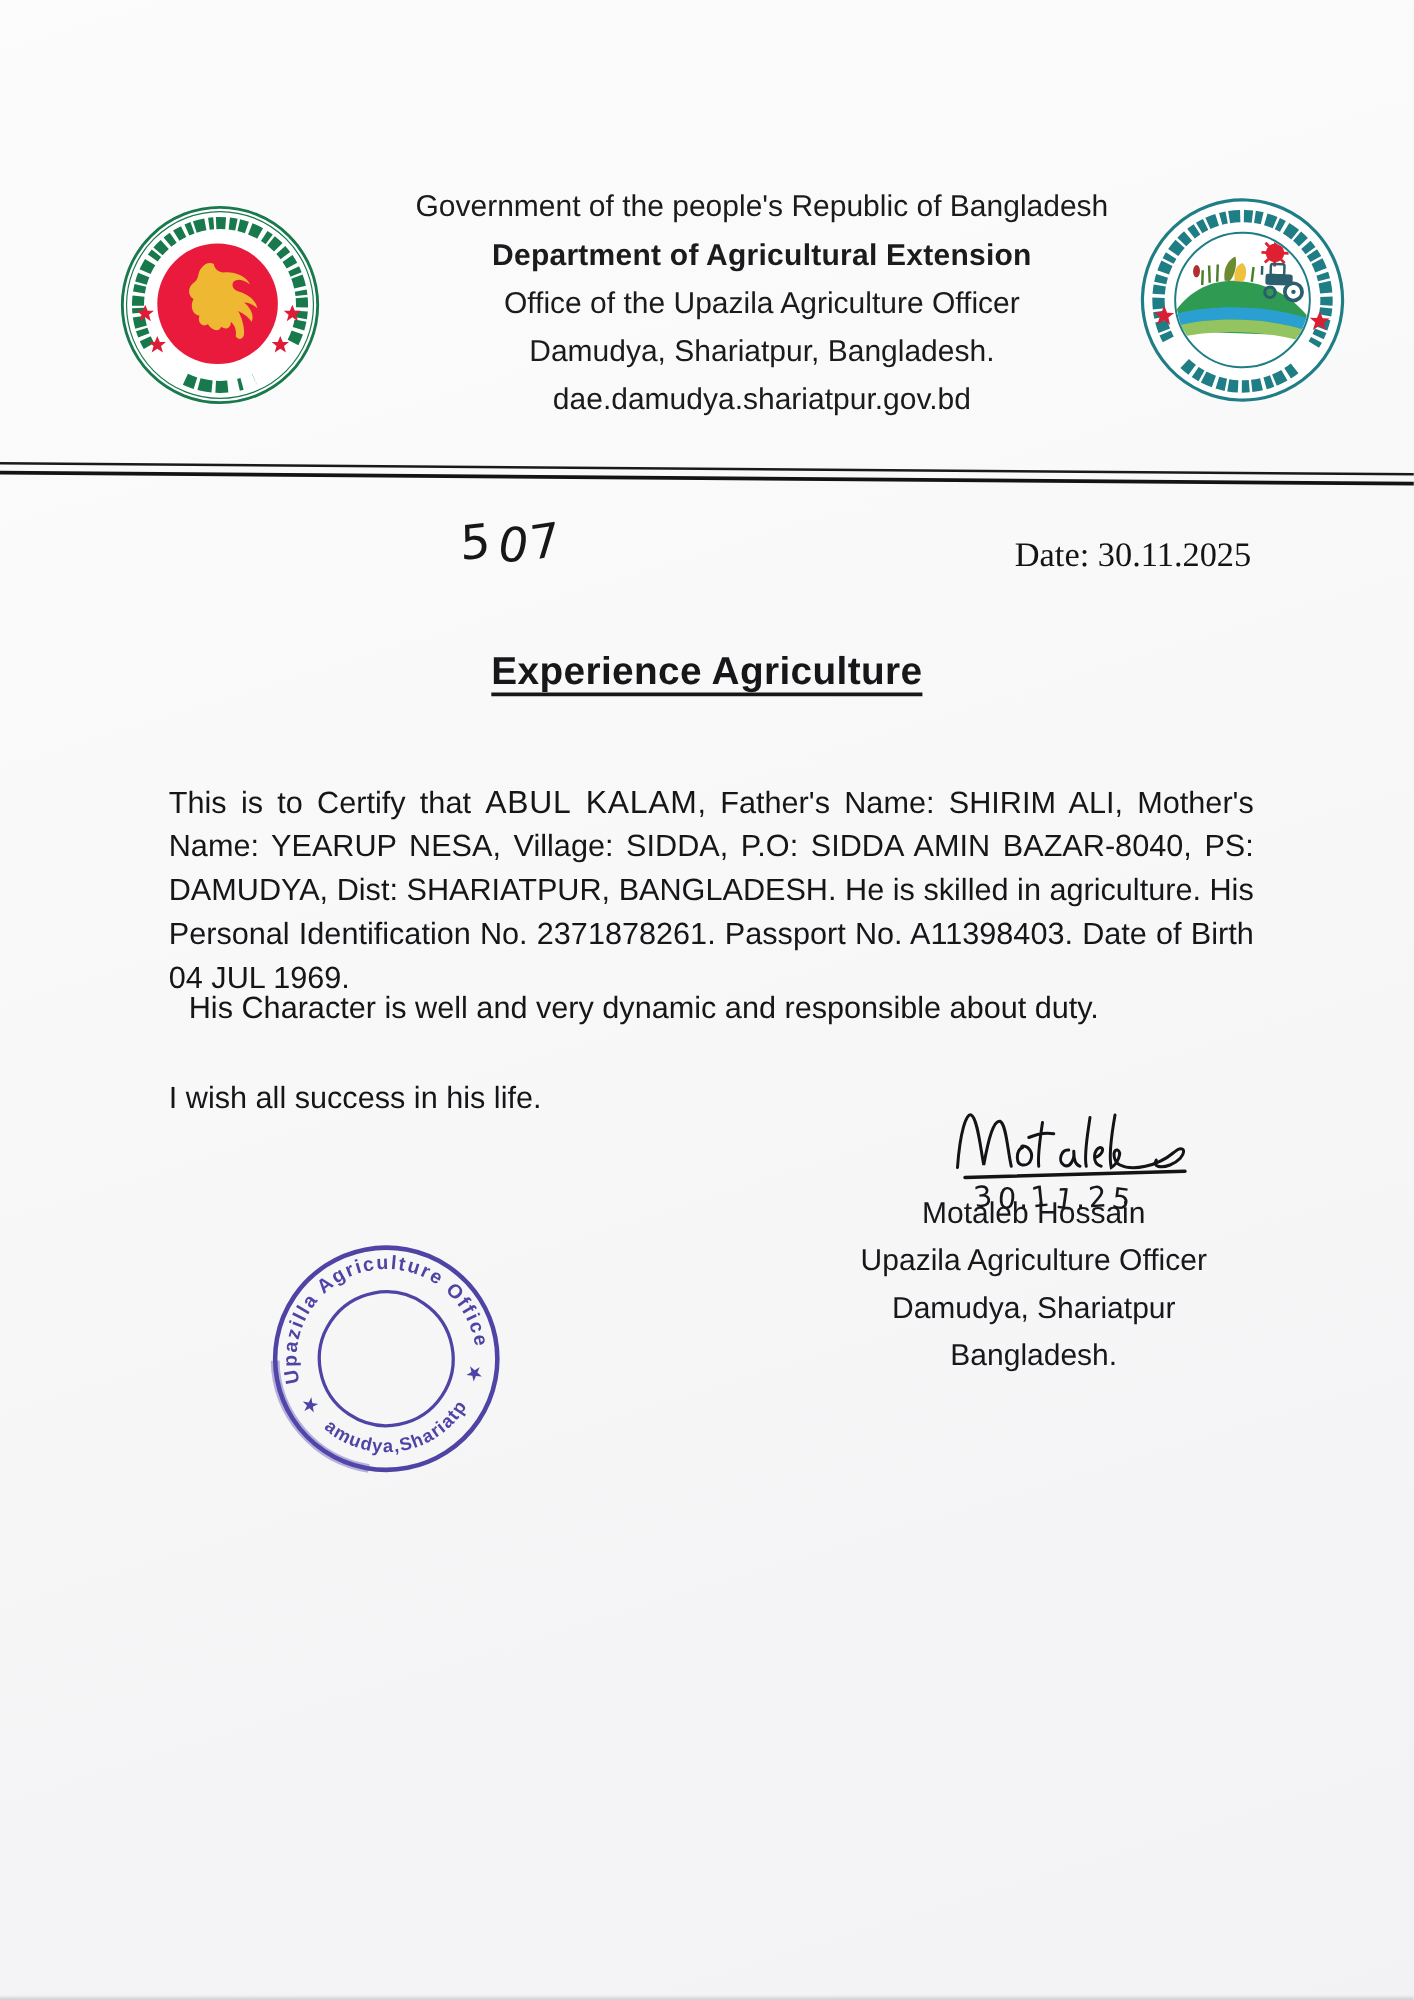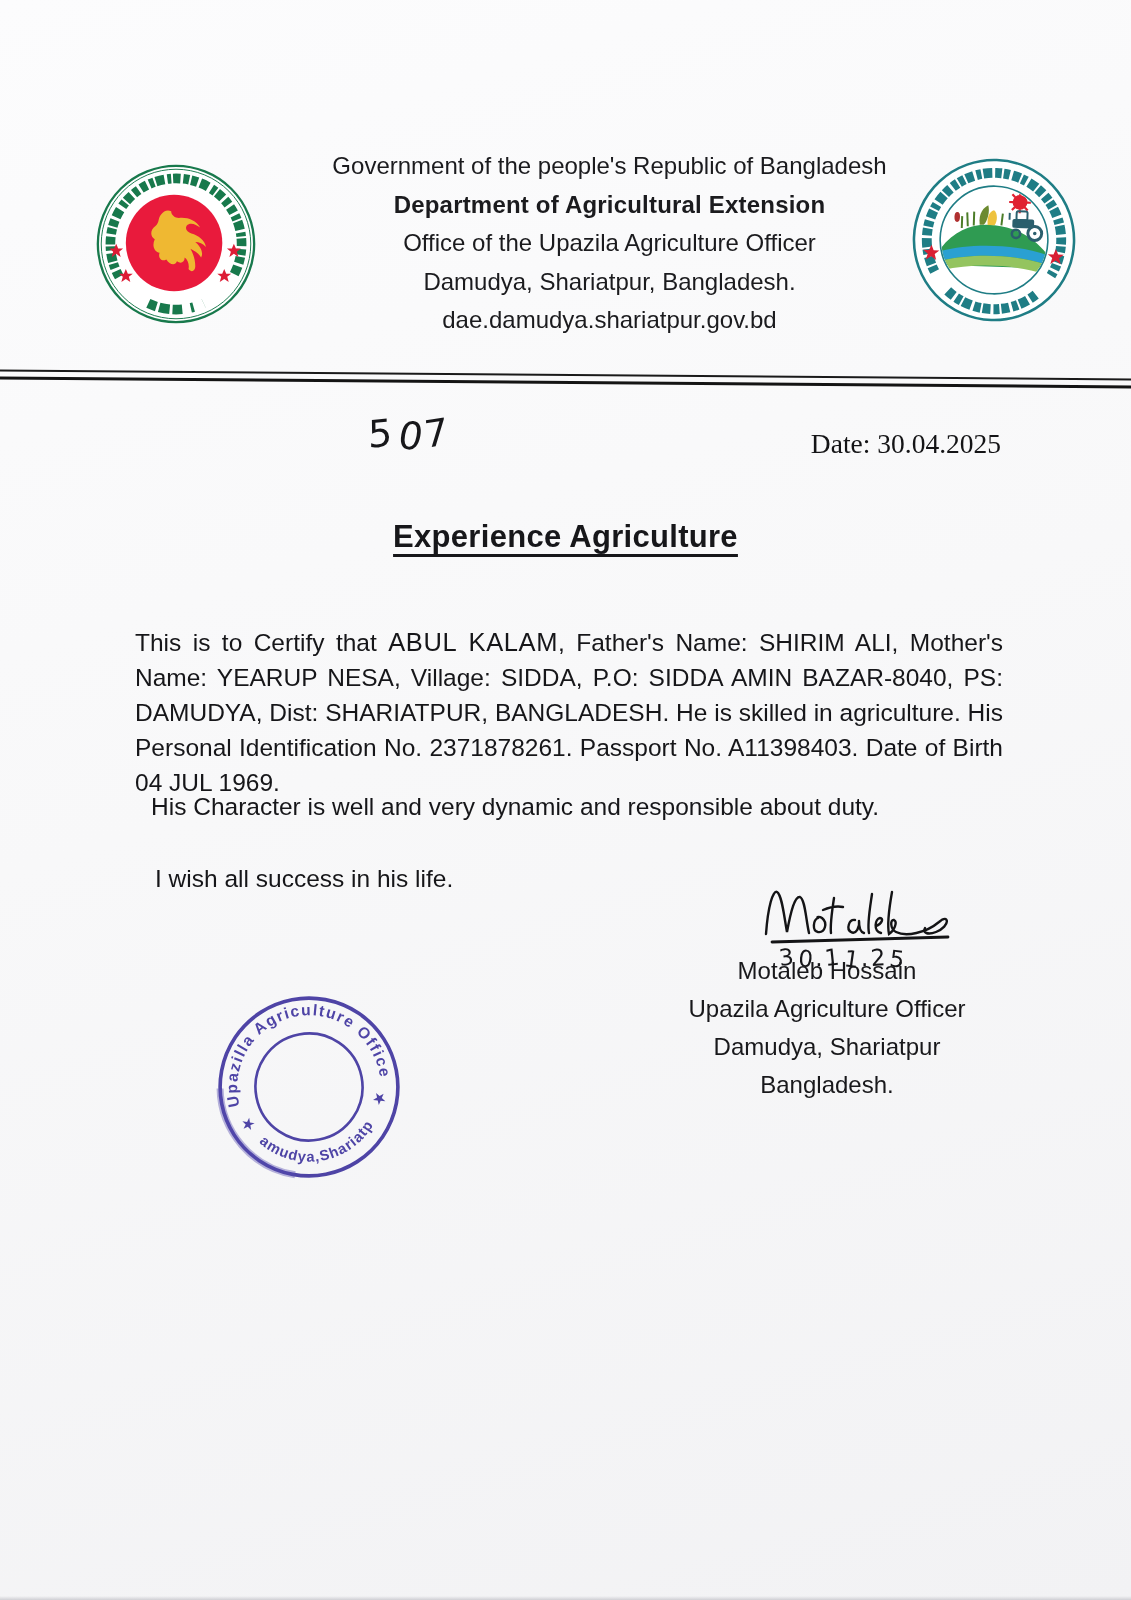--- a/index.html
+++ b/index.html
@@ -34,21 +34,21 @@
   
   .title-wrap{position:absolute;top:519px;left:0;width:100%;text-align:center;}
   .title{
     font-size:31px;font-weight:bold;color:#17171a;letter-spacing:0.3px;
     text-decoration:underline;text-decoration-thickness:3px;text-underline-offset:7px;
   }
   
   .para{position:absolute;left:135px;width:868px;font-size:24.5px;line-height:35px;color:#161619;}
   .para-1{top:600px;text-align:justify;}
   .para-2{top:764px;margin-left:16px;}
-  .para-3{top:836px;margin-left:20px;}
+  .para-3{top:836px;}
   .serif-name{font-family:Liberation Sans, sans-serif;font-size:25.5px;letter-spacing:0.6px;}
   
   .sig-svg{position:absolute;left:758px;top:876px;}
   .sig-block{
     position:absolute;left:666px;top:952px;width:322px;
     text-align:center;font-size:24px;line-height:38px;color:#18181b;
   }
   
   .stamp-svg{
     position:absolute;left:208px;top:986px;
@@ -147,21 +147,21 @@
     </g>
   </svg>
 
   <div class="rule"></div>
 
   <svg class="ref-number-svg" width="110" height="56" viewBox="0 0 110 56">
     <text x="4" y="42" style="font-family:'DejaVu Sans', sans-serif;font-size:38px;fill:#17171a;letter-spacing:4px;" rotate="-6 5 -9" transform="skewX(-5)">507</text>
   </svg>
   <div class="date-line">
     <span>Date:</span>
-    <span>30.04.2025</span>
+    <span>30.11.2025</span>
   </div>
 
   <div class="title-wrap">
     <span class="title">Experience Agriculture</span>
   </div>
 
   <p class="para para-1"><span>This is to Certify that </span><span class="serif-name">ABUL KALAM</span><span>, Father's Name: SHIRIM ALI, Mother's Name: YEARUP NESA, Village: SIDDA, P.O: SIDDA AMIN BAZAR-8040, PS: DAMUDYA, Dist: SHARIATPUR, BANGLADESH. He is skilled in agriculture. His Personal Identification No. 2371878261. Passport No. A11398403. Date of Birth 04 JUL 1969.</span></p>
   <p class="para para-2">His Character is well and very dynamic and responsible about duty.</p>
   <p class="para para-3">I wish all success in his life.</p>
 

